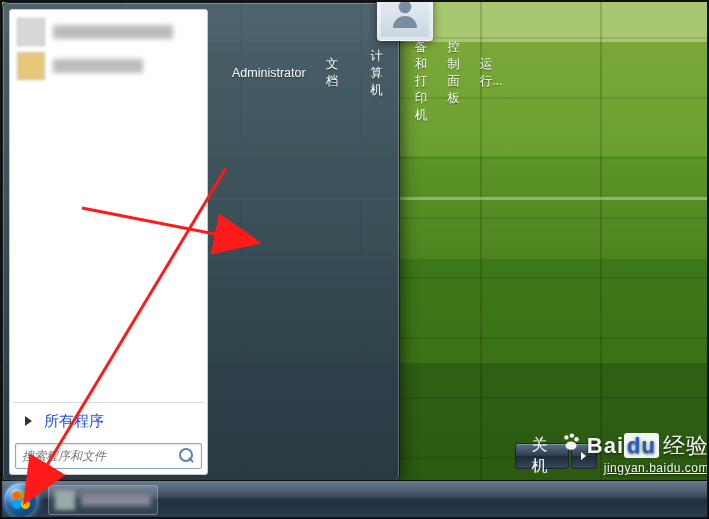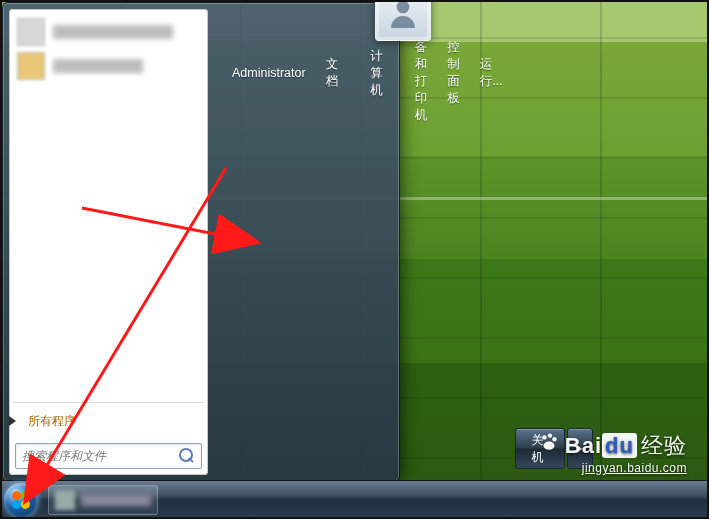--- a/index.html
+++ b/index.html
@@ -69,22 +69,22 @@
     border: 1px solid #bbb;
     filter: blur(1.5px);
   }
   .program-item .label-blur {
     height: 14px; background: #bcbcbc; filter: blur(2.5px);
   }
 
   .all-programs {
     display: flex; align-items: center;
     height: 32px;
-    padding: 0 0;
-    font-size: 12px; color: #a16207;
+    padding: 0 16px;
+    font-size: 15px; color: #1d4ed8;
   }
   .all-programs .tri {
     width: 0; height: 0;
     border-top: 5px solid transparent;
     border-bottom: 5px solid transparent;
     border-left: 7px solid #333;
     margin-right: 12px;
   }
   .separator { height: 1px; background: #dcdcdc; margin: 2px 4px; }
 
@@ -147,25 +147,25 @@
     text-shadow: 0 1px 1px rgba(0,0,0,0.5);
   }
   .right-sep { height:1px; background: rgba(255,255,255,0.18); margin: 2px 6px; }
 
   .shutdown-row {
     margin-top: auto;
     display: flex; gap: 2px;
     padding: 0 2px 2px 2px;
   }
   .shutdown-btn, .shutdown-arrow {
-    height: 41px;
+    height: 26px;
     background: linear-gradient(to bottom, #5a728a, #2e3d4c 48%, #1f2a36 52%, #34485c);
     border: 1px solid #1a2632;
     border-radius: 3px;
-    color: #fff; font-size: 12px;
+    color: #fff; font-size: 16px;
     display: flex; align-items: center; justify-content: center;
     box-shadow: inset 0 1px 0 rgba(255,255,255,0.25);
   }
   .shutdown-btn { flex: 1; padding: 0 16px; letter-spacing: 4px; }
   .shutdown-arrow { width: 26px; }
   .shutdown-arrow .tri2 {
     width:0;height:0;border-top:4px solid transparent;border-bottom:4px solid transparent;border-left:5px solid #fff;
   }
 
   
@@ -207,21 +207,21 @@
   .task-btn .icon-box {
     width: 20px; height: 20px; background:#9aa; filter:blur(2px); margin-right:6px;
   }
   .task-btn .blur-text { width:70px; height:12px; background:#889; filter:blur(2.5px); }
 
   
   .anno { position:absolute; inset:0; pointer-events:none; }
 
   
   .watermark {
-    position:absolute; right:22px; bottom:44px;
+    position:absolute; right:0; bottom:44px;
     color:#fff; text-align:right;
     text-shadow:0 1px 3px rgba(0,0,0,0.8);
     opacity:0.95;
   }
   .watermark .brand { font-size:22px; font-weight:bold; letter-spacing:1px; }
   .watermark .brand .du { background:#fff; color:#2a5fc8; padding:0 3px; border-radius:3px; }
   .watermark .brand .jy { font-weight:normal; margin-left:4px; }
   .watermark .url { font-size:12px; letter-spacing:0.5px;text-decoration:underline; }
   .paw { display:inline-block; vertical-align:top; margin-right:-2px; }
 

